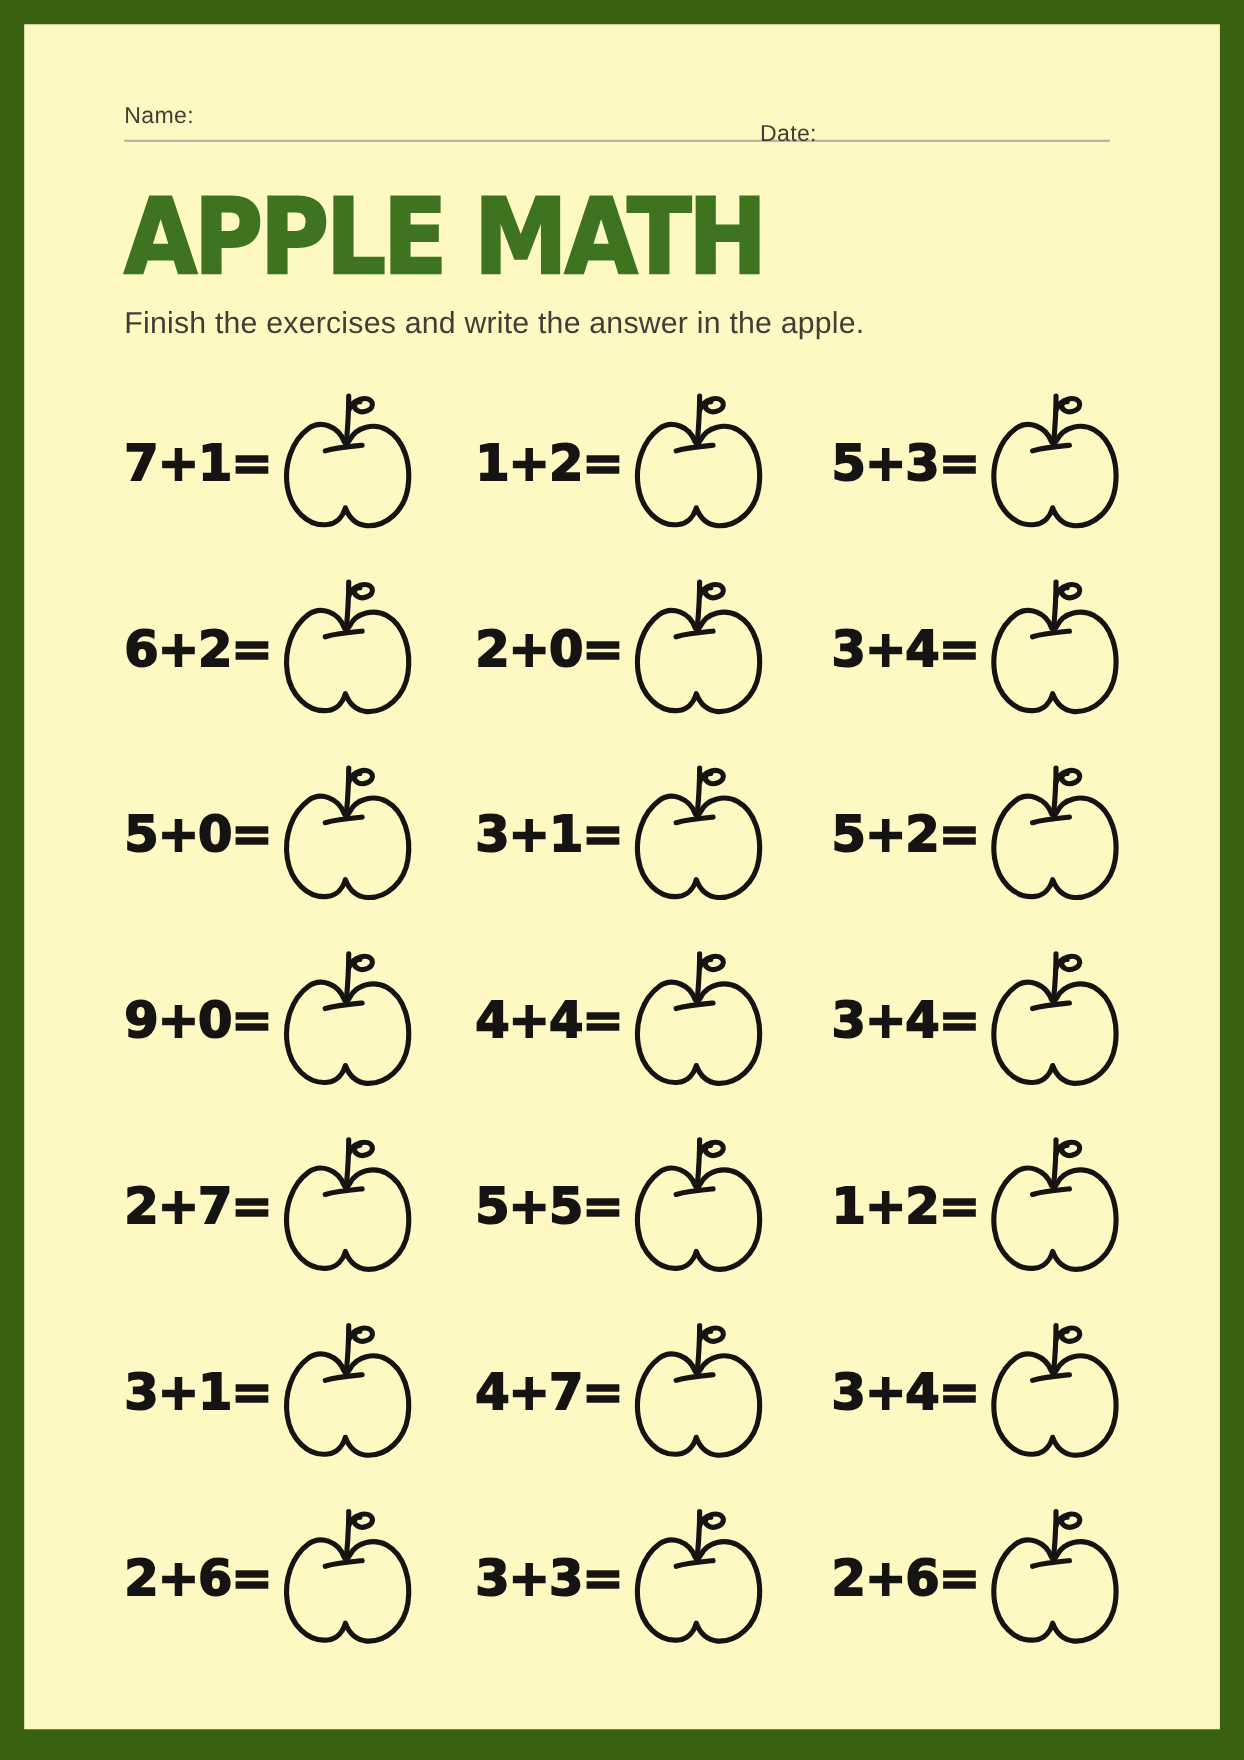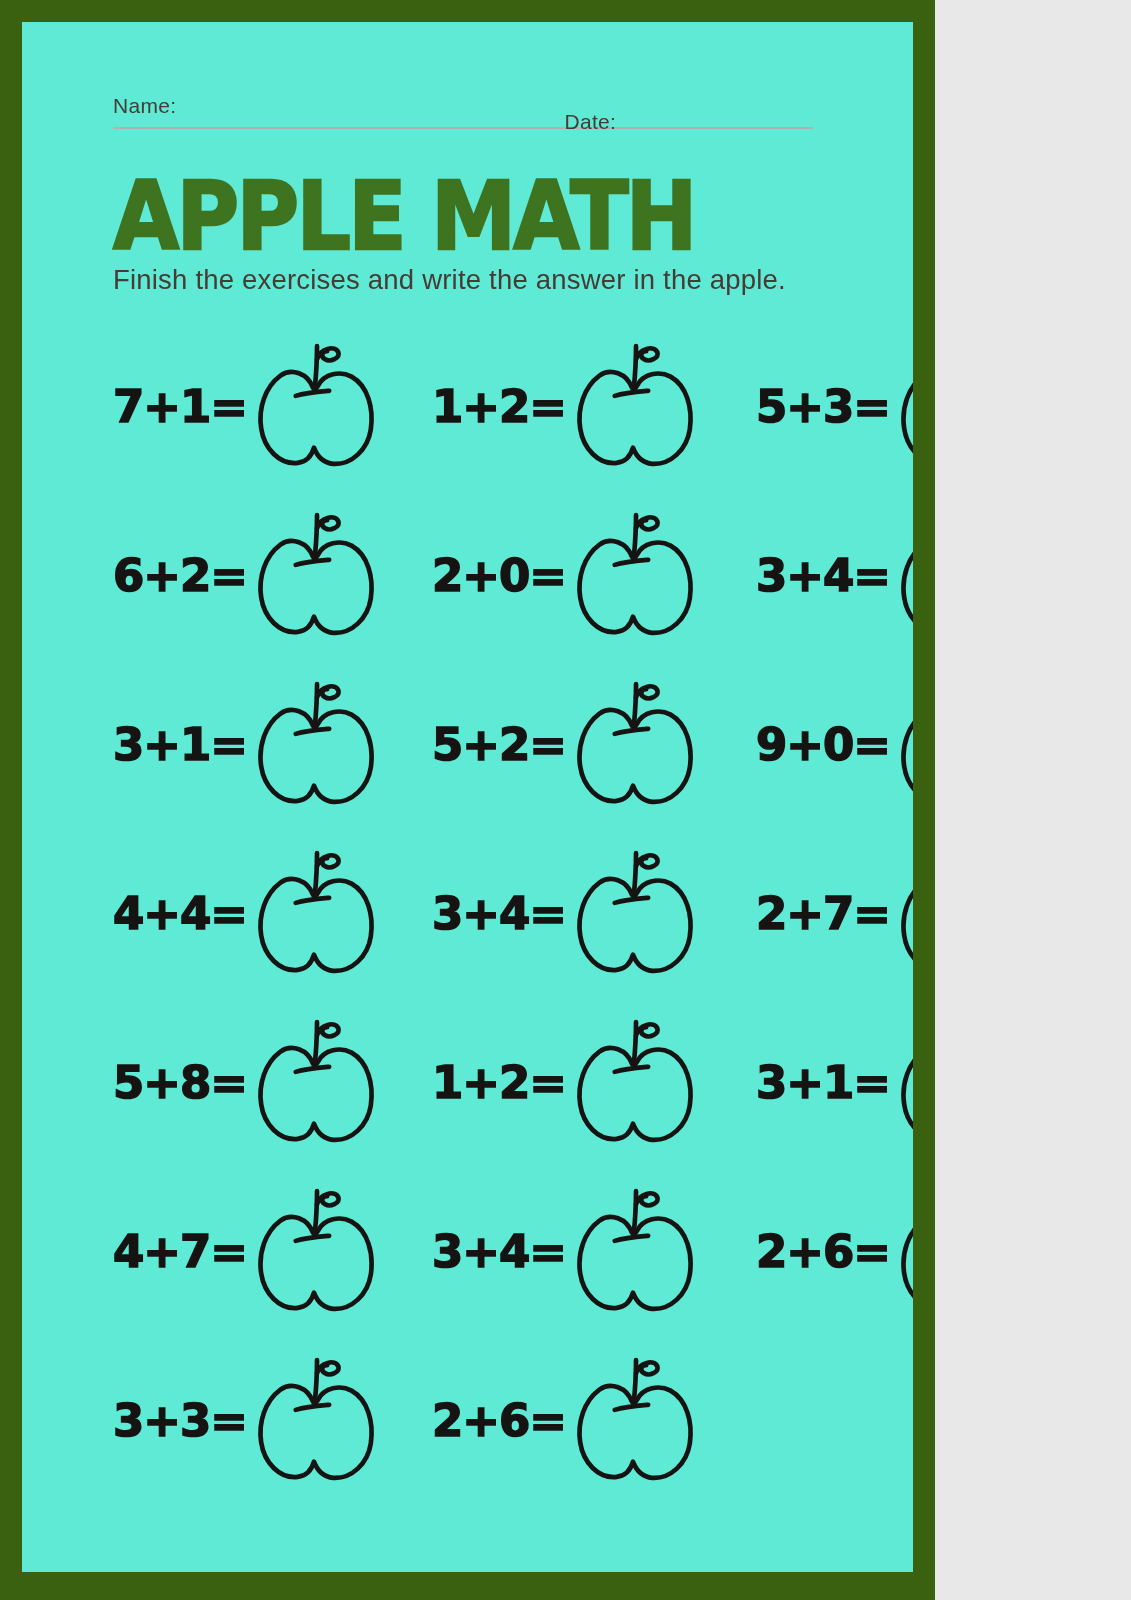--- a/index.html
+++ b/index.html
@@ -6,22 +6,22 @@
     --border-green:#3a6110;
     --title-green:#3e7420;
     --ink:#161413;
     --text-brown:#473b36;
     --underline-gray:#b5b0ab;
   }
   *{margin:0;padding:0;box-sizing:border-box;}
   html,body{background:#e8e8e8;}
   .page{
     position:relative;
-    width:935px;height:1600px;
-    background:#5eead4;
+    width:1131px;height:1600px;
+    background:#fef9c3;
     border:22px solid var(--border-green);
     border-bottom-width:28px;
     overflow:hidden;
     font-family:"Liberation Sans", sans-serif;
   }
   .content{
     padding:72px 100px 0 91px;
   }
   .header-row{
     position:relative;
@@ -44,20 +44,21 @@
     font-size:95px;
     line-height:1.0;
     color:var(--title-green);
     -webkit-text-stroke:2.5px var(--title-green);
     letter-spacing:-3px;
     transform:scaleX(.9);
     transform-origin:left center;
     white-space:nowrap;
   }
   .subtitle{
+    margin-top:14px;
     font-size:27.5px;
     color:var(--text-brown);
     letter-spacing:.2px;
   }
   .grid{
     margin-top:26px;
     display:grid;
     grid-template-columns:319px 324px 1fr;
     grid-auto-rows:169px;
   }
@@ -236,20 +237,42 @@
                C60 52 58 52 57 50"></path>
 
       <path d="M59 49 C60 38 61 26 61 9"></path>
 
       <path d="M61 22 C64 11 79 8 82 15 C84 21 74 25 69 22 C64 19 66 14 71 14"></path>
 
       <path d="M40 58 C50 55 62 54 73 53"></path>
     </svg>
   </div>
 
+  <div class="cell">
+    <span class="problem">5+0=</span>
+    <svg class="apple" viewBox="0 0 120 132" aria-hidden="true">
+
+      <path d="M57 50
+               C52 36 36 30 25 38
+               C10 49 3 70 6 90
+               C9 110 24 126 42 124
+               C51 123 56 116 58 109
+               C61 117 67 124 77 125
+               C95 126 111 111 114 91
+               C117 70 111 48 95 39
+               C84 33 68 36 62 48
+               C60 52 58 52 57 50"></path>
+
+      <path d="M59 49 C60 38 61 26 61 9"></path>
+
+      <path d="M61 22 C64 11 79 8 82 15 C84 21 74 25 69 22 C64 19 66 14 71 14"></path>
+
+      <path d="M40 58 C50 55 62 54 73 53"></path>
+    </svg>
+  </div>
 
   <div class="cell">
     <span class="problem">3+1=</span>
     <svg class="apple" viewBox="0 0 120 132" aria-hidden="true">
 
       <path d="M57 50
                C52 36 36 30 25 38
                C10 49 3 70 6 90
                C9 110 24 126 42 124
                C51 123 56 116 58 109
@@ -376,21 +399,21 @@
 
       <path d="M59 49 C60 38 61 26 61 9"></path>
 
       <path d="M61 22 C64 11 79 8 82 15 C84 21 74 25 69 22 C64 19 66 14 71 14"></path>
 
       <path d="M40 58 C50 55 62 54 73 53"></path>
     </svg>
   </div>
 
   <div class="cell">
-    <span class="problem">5+8=</span>
+    <span class="problem">5+5=</span>
     <svg class="apple" viewBox="0 0 120 132" aria-hidden="true">
 
       <path d="M57 50
                C52 36 36 30 25 38
                C10 49 3 70 6 90
                C9 110 24 126 42 124
                C51 123 56 116 58 109
                C61 117 67 124 77 125
                C95 126 111 111 114 91
                C117 70 111 48 95 39

